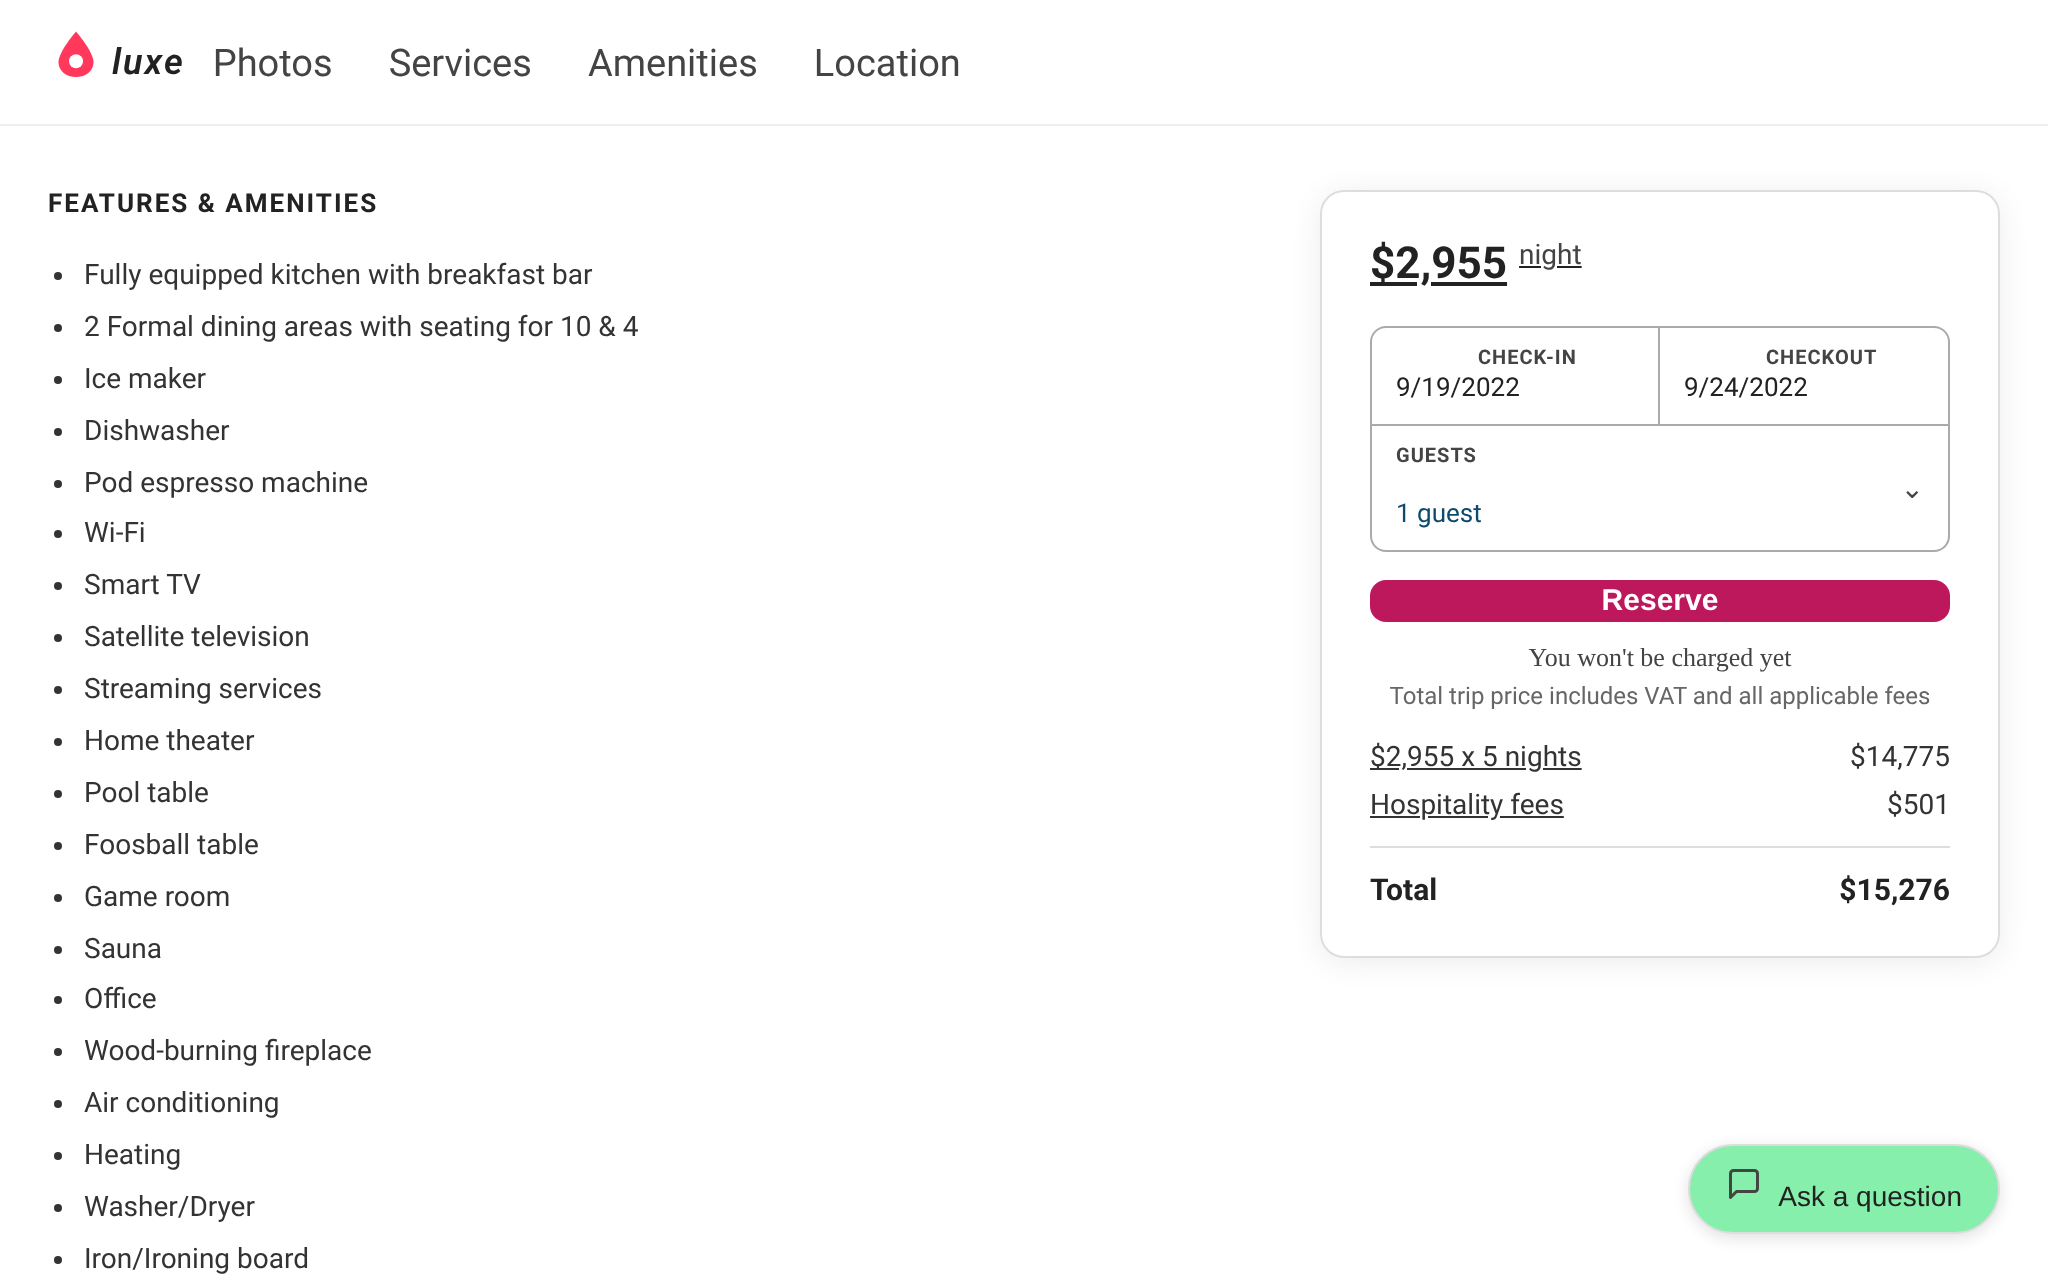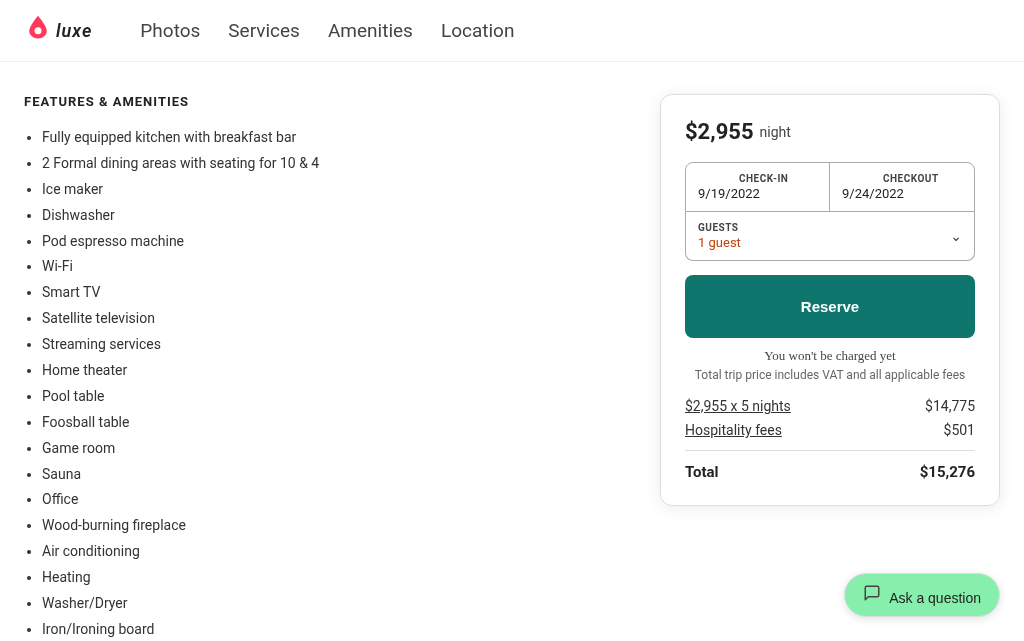--- a/index.html
+++ b/index.html
@@ -1,53 +1,53 @@
 <!DOCTYPE html>
 <html><head>
   <meta charset="utf-8">
   <style>
     * { box-sizing: border-box; margin: 0; padding: 0; }
     body { font-family: -apple-system, BlinkMacSystemFont, 'Segoe UI', Roboto, sans-serif; font-size: 14px; color: #222; background: #fff; }
 
     
     .header { display: flex; align-items: center; padding: 14px 24px; border-bottom: 1px solid #eee; }
-    .logo { display: flex; align-items: center; gap: 4px; margin-right: 48px; }
+    .logo { display: flex; align-items: center; gap: 4px; margin-right: 14px; }
     .logo-icon { color: #FF385C; font-size: 22px; }
     .logo-text { font-size: 18px; font-style: italic; font-weight: 600; color: #222; letter-spacing: 1px; }
     .nav { display: flex; gap: 28px; }
     .nav-item { font-size: 19px; color: #444; cursor: pointer; text-decoration: none; }
 
     
     .main { max-width: 1024px; margin: 0 auto; padding: 32px 24px 0 24px; display: flex; gap: 32px; }
     .left-col { flex: 1; }
     .right-col { width: 340px; flex-shrink: 0; }
 
     
     .section-title { font-size: 13px; font-weight: 700; letter-spacing: 1px; text-transform: uppercase; color: #222; margin-bottom: 16px; }
     .amenities-list { list-style: disc; padding-left: 18px; line-height: 1.85; }
     .amenities-list li { font-size: 14px; color: #333; }
 
     
     .booking-card { border: 1px solid #ddd; border-radius: 12px; padding: 24px; box-shadow: 0 2px 16px rgba(0,0,0,0.08); }
-    .price-row { display: flex; align-items: center; gap: 6px; margin-bottom: 18px; }
+    .price-row { display: flex; align-items: flex-start; gap: 6px; margin-bottom: 18px; text-decoration: underline; }
     .price-amount { font-size: 22px; font-weight: 700; color: #222; }
     .price-night { font-size: 14px; color: #444; }
 
     .dates-row { display: grid; grid-template-columns: 1fr 1fr; border: 1px solid #aaa; border-radius: 8px 8px 0 0; overflow: hidden; }
     .date-box { padding: 10px 12px; }
     .date-box:first-child { border-right: 1px solid #aaa; }
     .date-label { font-size: 10px; font-weight: 700; letter-spacing: 0.5px; color: #444; text-transform: uppercase; padding-left: 41px; }
     .date-value { font-size: 13px; color: #222; margin-top: 2px; }
 
     .guests-row { border: 1px solid #aaa; border-top: none; border-radius: 0 0 8px 8px; padding: 10px 12px; display: flex; justify-content: space-between; align-items: center; margin-bottom: 14px; }
     .guests-label { font-size: 10px; font-weight: 700; letter-spacing: 0.5px; color: #444; text-transform: uppercase; }
-    .guests-value { font-size: 13px; color: #c2410c; margin-top: 2px; }
+    .guests-value { font-size: 13px; color: #0c4a6e; margin-top: 16px; }
     .chevron-icon { font-size: 14px; color: #444; }
 
-    .reserve-btn { width: 100%; padding: 23px; background: #0f766e; color: #fff; border: none; border-radius: 8px; font-size: 15px; font-weight: 600; cursor: pointer; margin-bottom: 10px; }
+    .reserve-btn { width: 100%; padding: 2px; background: #be185d; color: #fff; border: none; border-radius: 8px; font-size: 15px; font-weight: 600; cursor: pointer; margin-bottom: 10px; }
 
     .no-charge { text-align: center; font-size: 13px; color: #444; font-weight: 500; margin-bottom: 4px; font-family: Liberation Serif, serif; }
     .total-msg { text-align: center; font-size: 12px; color: #666; margin-bottom: 16px; }
 
     .fee-row { display: flex; justify-content: space-between; font-size: 14px; color: #333; margin-bottom: 8px; }
     .fee-row .fee-label { text-decoration: underline; }
     .divider { border: none; border-top: 1px solid #ddd; margin: 12px 0; }
     .total-row { display: flex; justify-content: space-between; font-size: 15px; font-weight: 700; color: #222; text-align: center; }
 
     

